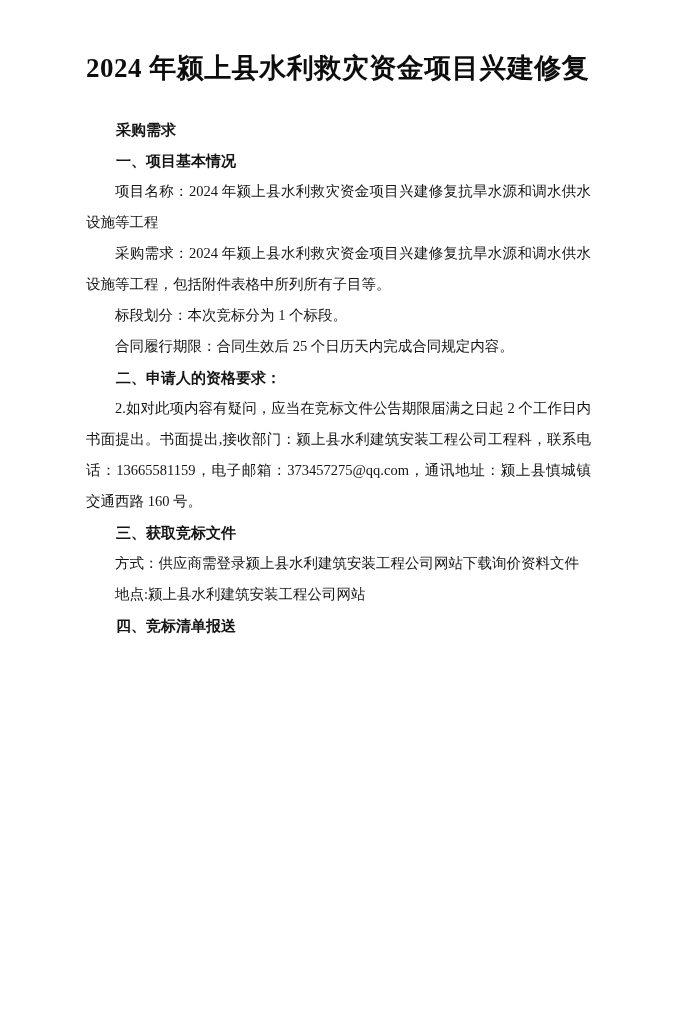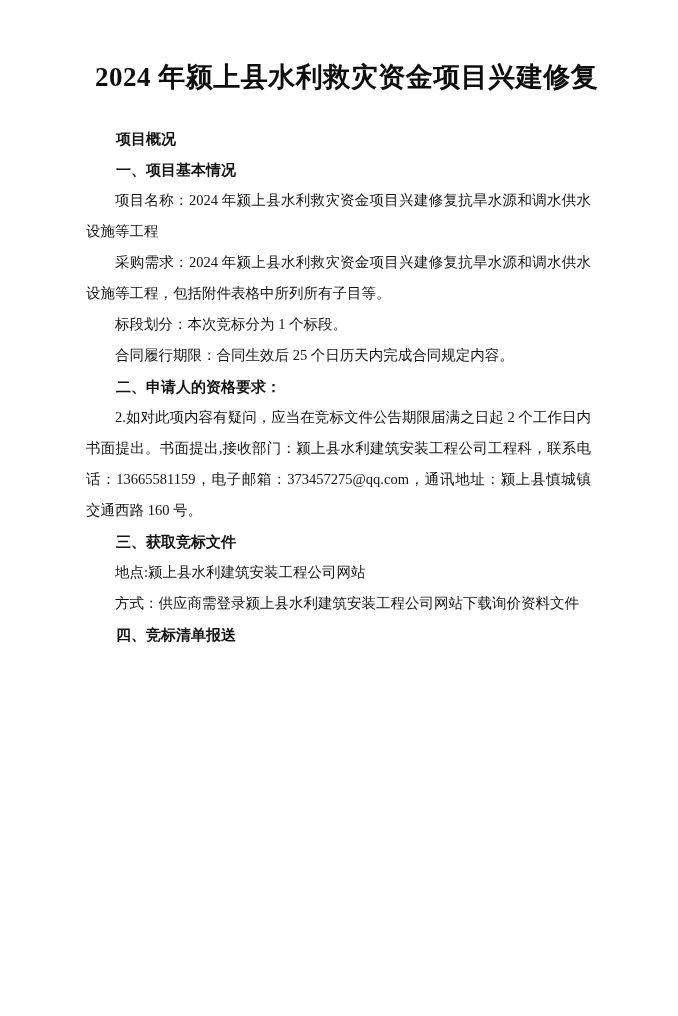--- a/index.html
+++ b/index.html
@@ -11,21 +11,21 @@
     position: relative;
     width: 678px;
     height: 1016px;
     box-sizing: border-box;
     background: #ffffff;
     padding: 48px 87px 0 86px; 
     overflow: hidden;
     color: #161616;
   }
   .doc-title {
-    margin: 9px;
+    margin: 0;
     font-family: "Liberation Serif", "DejaVu Serif", serif;
     font-weight: 700;
     font-size: 27px;
     line-height: 40px;
     letter-spacing: 0.5px;
     text-align: left;
     color: #0d0d0d;
   }
   .doc-title .title-line {
     display: block;
@@ -56,26 +56,26 @@
   }
 </style>
 </head>
 <body>
 
 <div class="page">
   <h1 class="doc-title">
     <span class="title-line">2024 年颍上县水利救灾资金项目兴建修复</span>
   </h1>
   <div class="doc-body">
-      <p class="heading"><span>项目概况</span></p>
+      <p class="heading"><span>采购需求</span></p>
       <p class="heading"><span>一、项目基本情况</span></p>
       <p class="para"><span>项目名称：2024 年颍上县水利救灾资金项目兴建修复抗旱水源和调水供水设施等工程</span></p>
       <p class="para"><span>采购需求：2024 年颍上县水利救灾资金项目兴建修复抗旱水源和调水供水设施等工程，包括附件表格中所列所有子目等。</span></p>
       <p class="para"><span>标段划分：本次竞标分为 1 个标段。</span></p>
       <p class="para"><span>合同履行期限：合同生效后 25 个日历天内完成合同规定内容。</span></p>
       <p class="heading"><span>二、申请人的资格要求：</span></p>
       <p class="para"><span>2.如对此项内容有疑问，应当在竞标文件公告期限届满之日起 2 个工作日内书面提出。书面提出,接收部门：颍上县水利建筑安装工程公司工程科，联系电话：13665581159，电子邮箱：373457275@qq.com，通讯地址：颍上县慎城镇交通西路 160 号。</span></p>
       <p class="heading"><span>三、获取竞标文件</span></p>
+      <p class="para"><span>方式：供应商需登录颍上县水利建筑安装工程公司网站下载询价资料文件</span></p>
       <p class="para"><span>地点:颍上县水利建筑安装工程公司网站</span></p>
-      <p class="para"><span>方式：供应商需登录颍上县水利建筑安装工程公司网站下载询价资料文件</span></p>
       <p class="heading"><span>四、竞标清单报送</span></p>
     </div>
 </div>
 
 </body></html>

